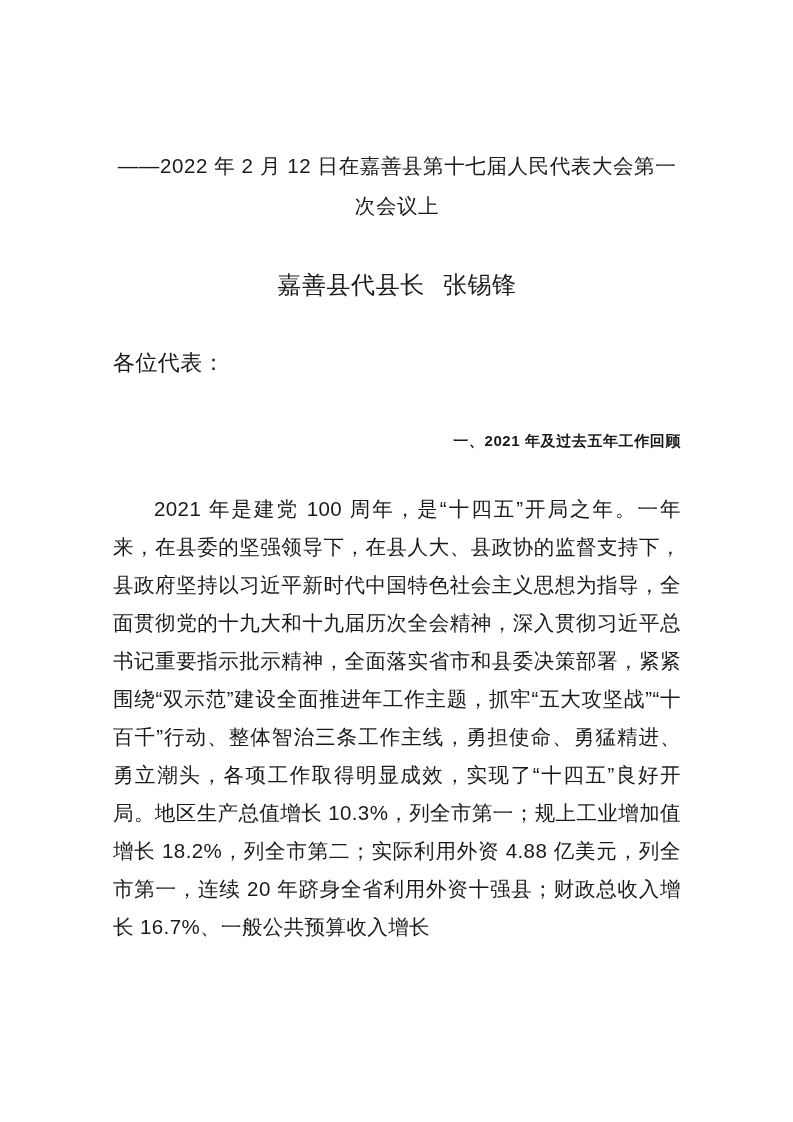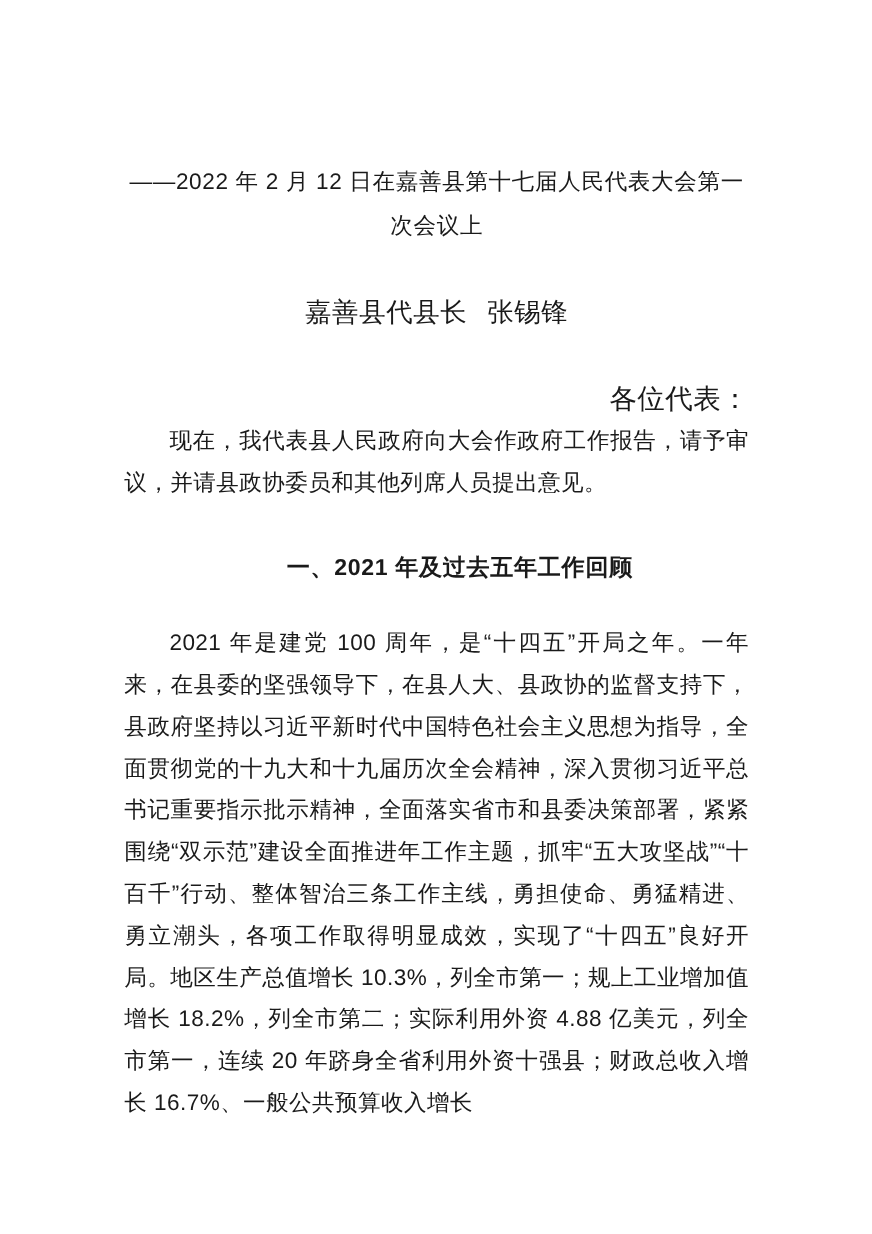--- a/index.html
+++ b/index.html
@@ -42,23 +42,23 @@
     text-align: center;
     letter-spacing: 0.6px;
   }
   .author-name {
     margin-left: 18px;
   }
   
   .salutation {
     margin: 0;
     padding-top: 42px;
-    font-size: 25px;
+    font-size: 22px;
     line-height: 38px;
-    text-align: right;
+    text-align: left;
     letter-spacing: 0.4px;
   }
   
   .body-para {
     margin: 0;
     font-size: 20.5px;
     line-height: 38px;
     text-align: justify;
     text-align-last: left;
     text-justify: inter-character;
@@ -66,45 +66,44 @@
     text-indent: 41px;
   }
   .para-intro {
     padding-top: 0px;
   }
   
   .section-heading {
     margin: 0;
     padding-top: 40px;
     padding-bottom: 22px;
-    font-size: 21px;
+    font-size: 15px;
     line-height: 38px;
     font-weight: bold;
     text-indent: 42px;
-    text-align: center;
+    text-align: right;
     letter-spacing: 0.6px;
   }
   .para-main {
     padding-top: 8px;
   }
 </style>
 </head>
 <body>
 
 <div class="page">
   <div class="content">
 
     <p class="doc-subtitle">——2022 年 2 月 12 日在嘉善县第十七届人民代表大会第一次会议上</p>
 
     <p class="author-line">
       <span>嘉善县代县长</span><span class="author-name">张锡锋</span>
     </p>
 
     <p class="salutation">各位代表：</p>
 
-    <p class="body-para para-intro">现在，我代表县人民政府向大会作政府工作报告，请予审议，并请县政协委员和其他列席人员提出意见。</p>
 
     <h2 class="section-heading">一、2021 年及过去五年工作回顾</h2>
 
     <p class="body-para para-main">2021 年是建党 100 周年，是“十四五”开局之年。一年来，在县委的坚强领导下，在县人大、县政协的监督支持下，县政府坚持以习近平新时代中国特色社会主义思想为指导，全面贯彻党的十九大和十九届历次全会精神，深入贯彻习近平总书记重要指示批示精神，全面落实省市和县委决策部署，紧紧围绕“双示范”建设全面推进年工作主题，抓牢“五大攻坚战”“十百千”行动、整体智治三条工作主线，勇担使命、勇猛精进、勇立潮头，各项工作取得明显成效，实现了“十四五”良好开局。地区生产总值增长 10.3%，列全市第一；规上工业增加值增长 18.2%，列全市第二；实际利用外资 4.88 亿美元，列全市第一，连续 20 年跻身全省利用外资十强县；财政总收入增长 16.7%、一般公共预算收入增长</p>
 
   </div>
 </div>
 
 </body></html>

